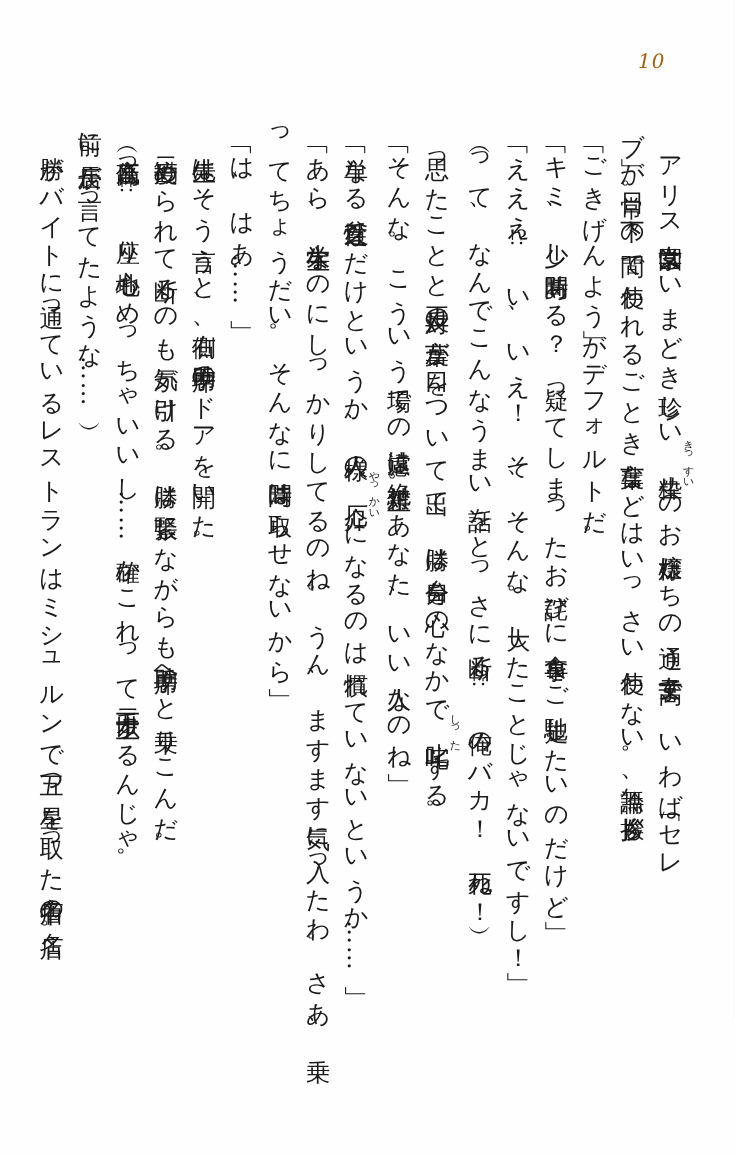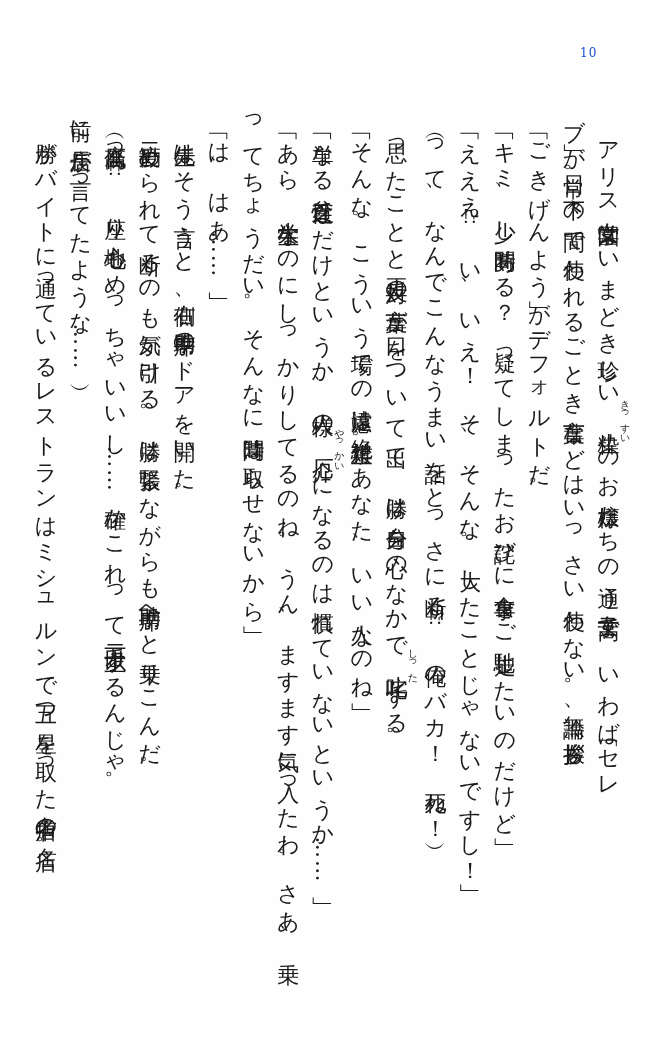--- a/index.html
+++ b/index.html
@@ -12,22 +12,23 @@
     width: 668px;
     height: 1050px;
     background: #fefefe;
     overflow: hidden;
     font-family: "DejaVu Serif", "Liberation Serif", serif;
   }
   .page-number {
     position: absolute;
     top: 46px;
     left: 580px;
-    font-size: 12px;
-    color: #1d4ed8;
+    font-size: 18px;
+    font-style: italic;
+    color: #a16207;
     letter-spacing: 1px;
   }
   .text-block {
     position: absolute;
     top: 104px;
     right: 38px;
     height: 920px;
     writing-mode: vertical-rl;
     text-orientation: mixed;
     font-size: 22px;

